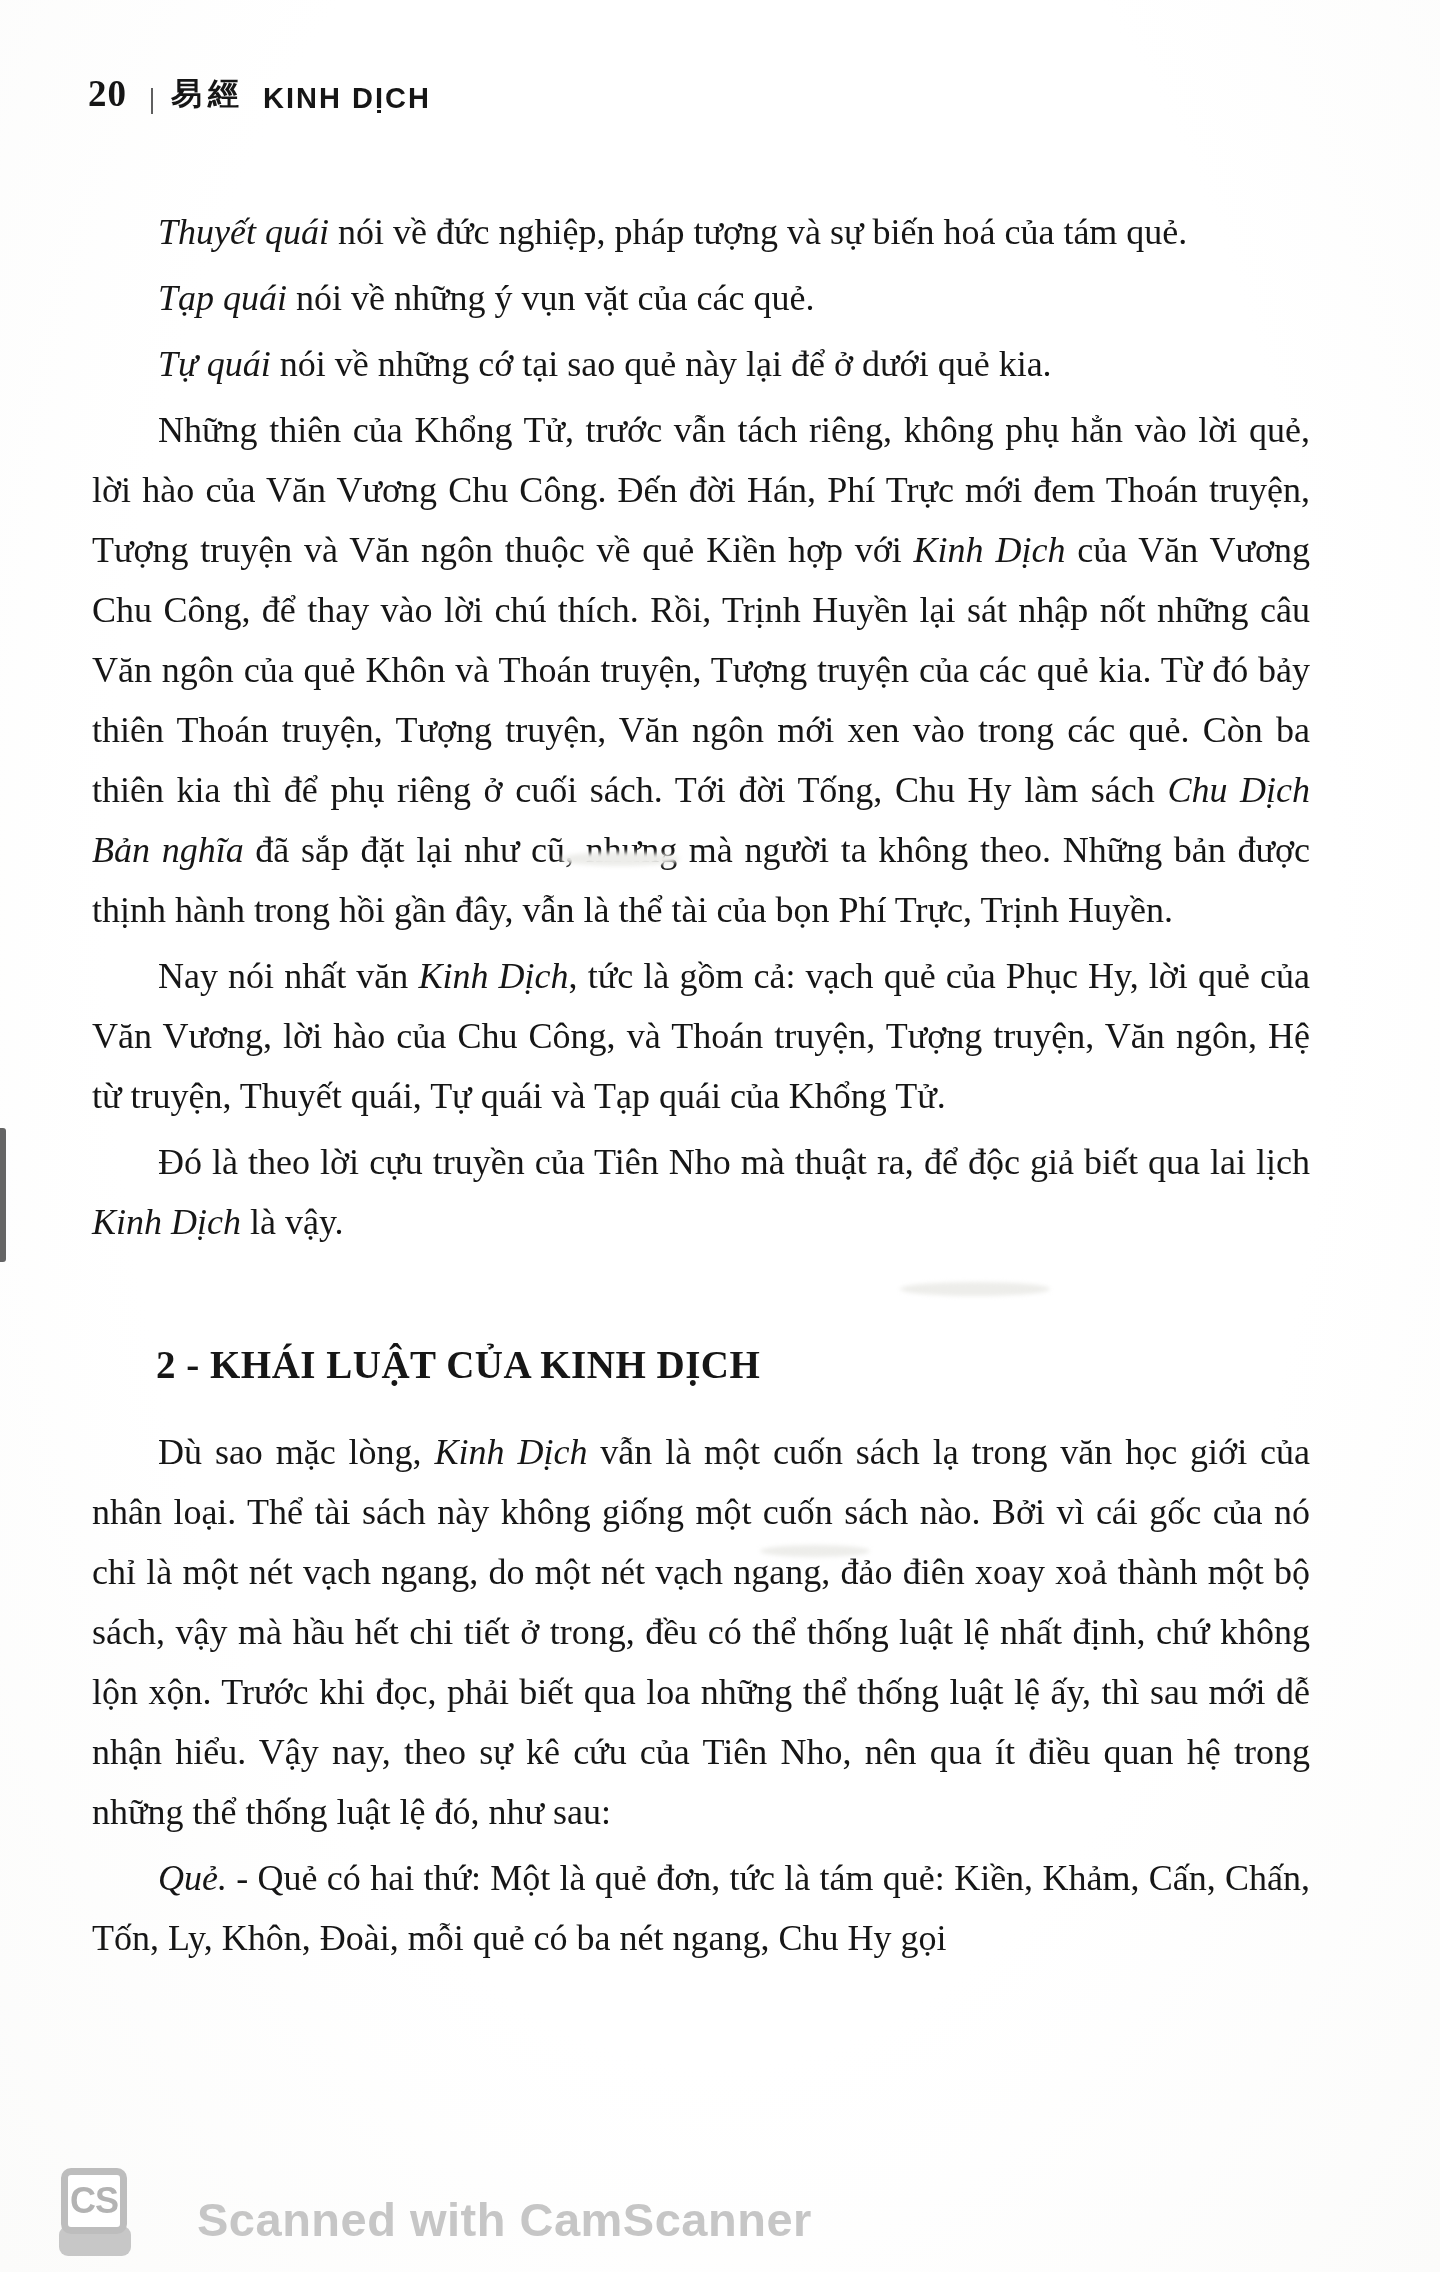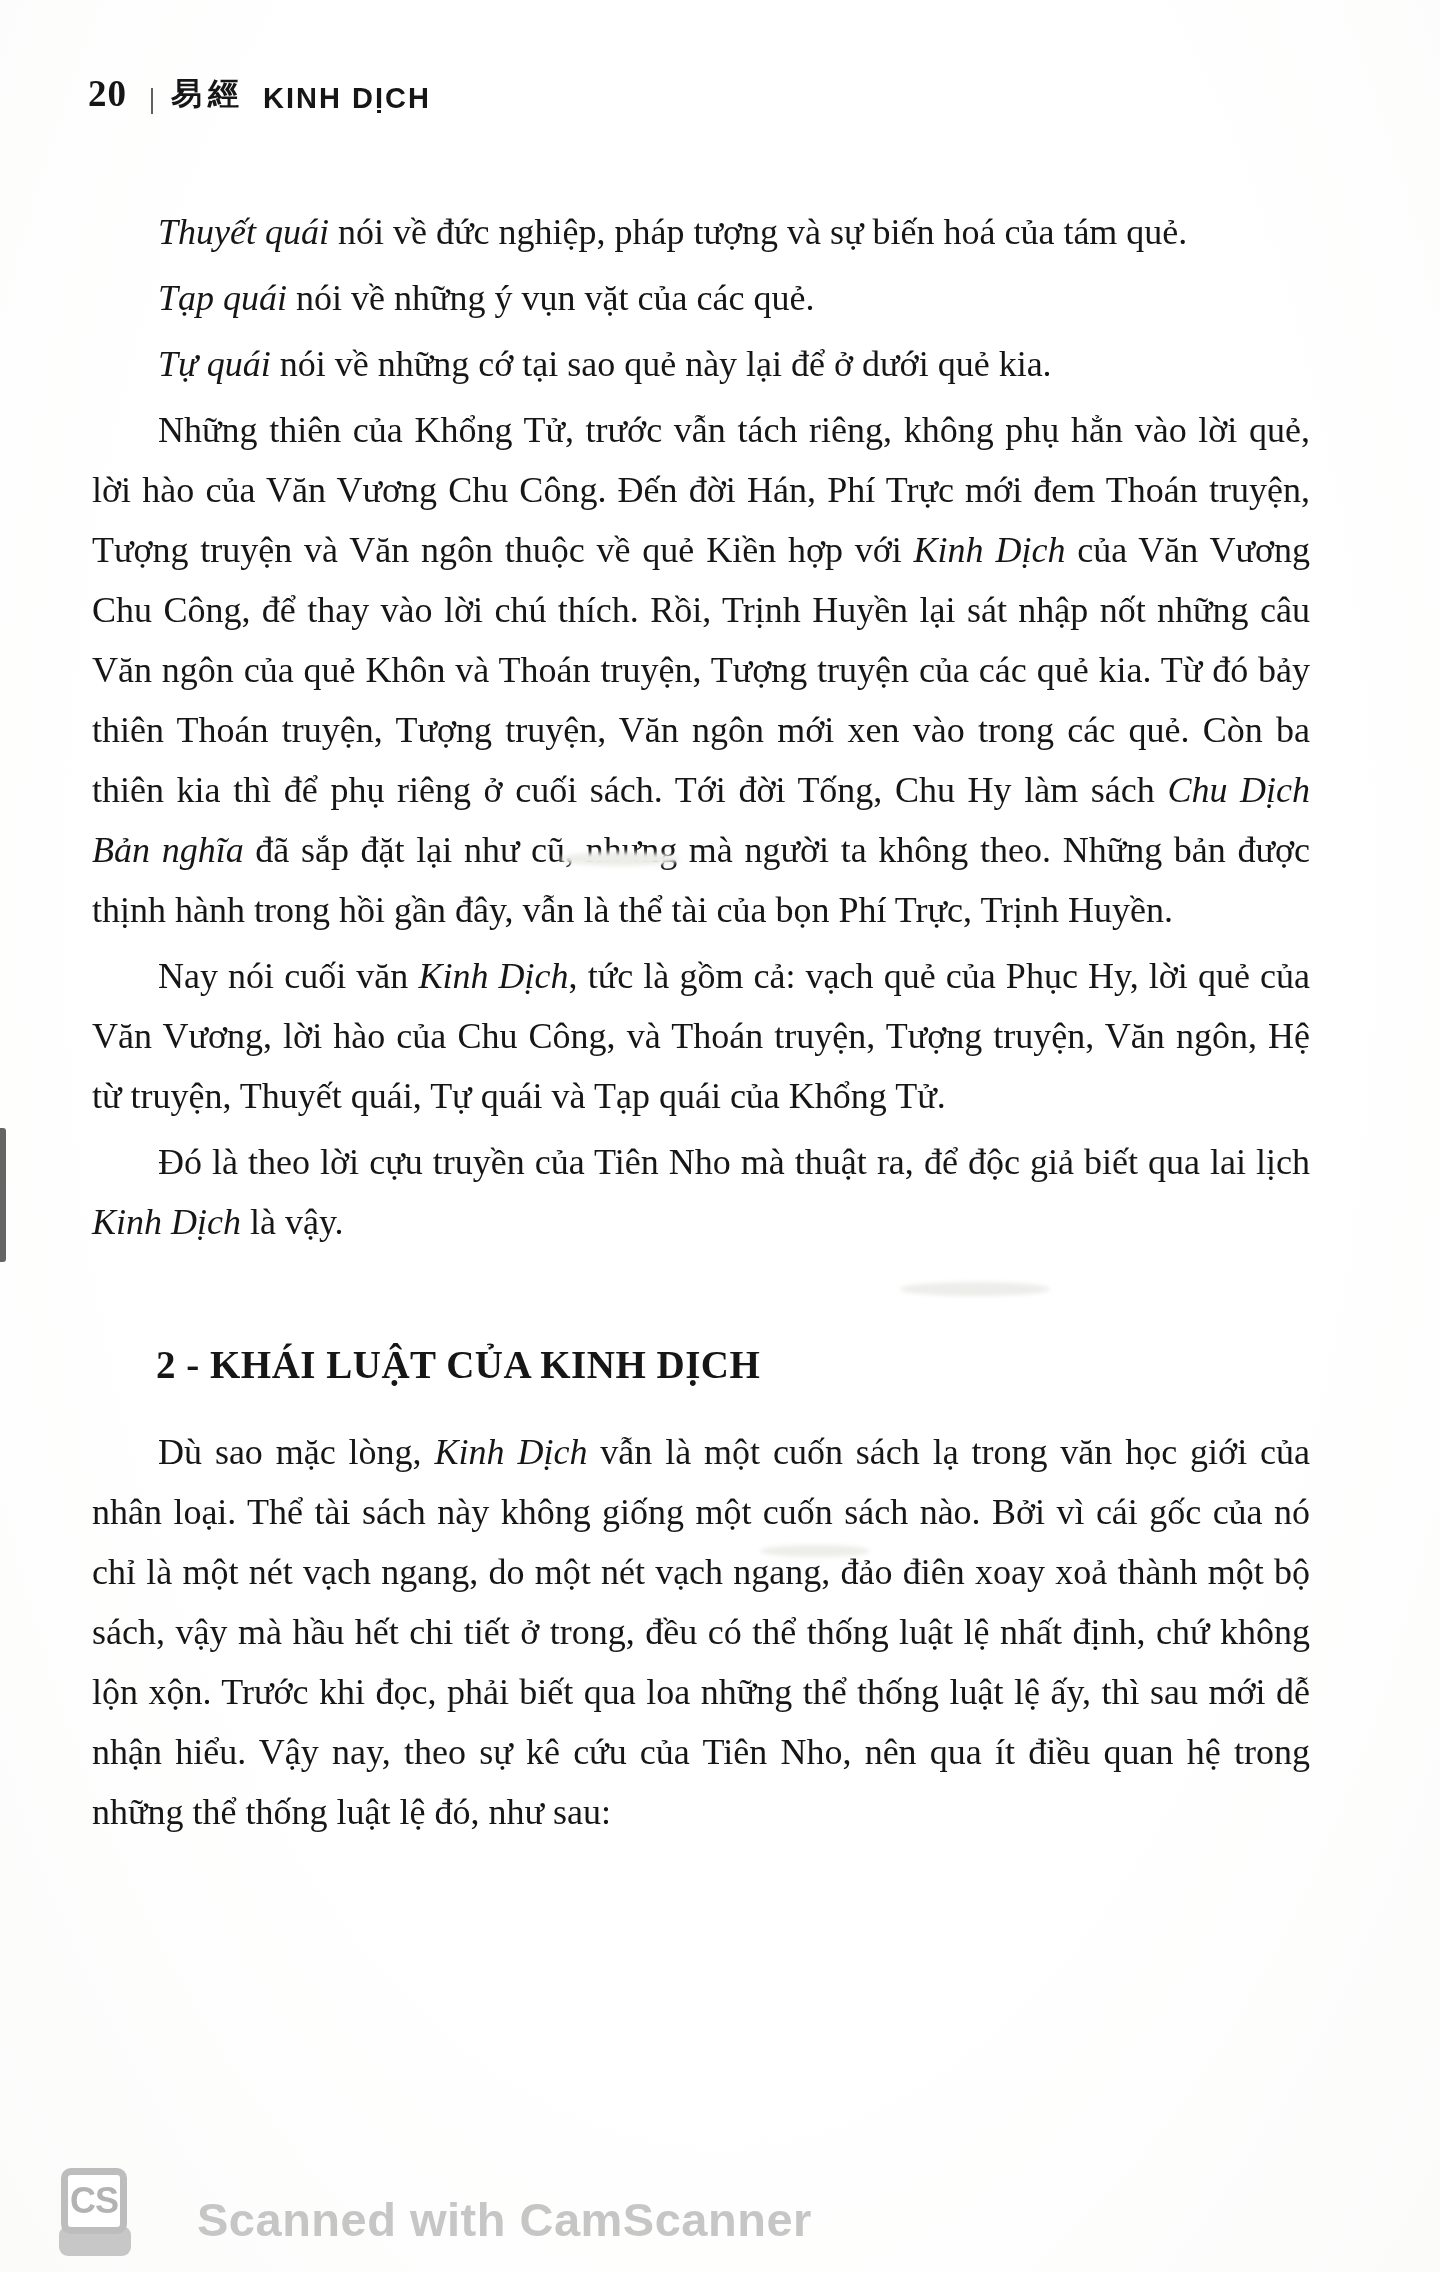--- a/index.html
+++ b/index.html
@@ -143,24 +143,25 @@
     <span class="sep">|</span>
     <span class="cjk">易經</span>
     <span class="vn-title">KINH DỊCH</span>
   </div>
 
   <div class="body-col" id="body-col">
       <p class="para"><span class="it">Thuyết quái</span><span> nói về đức nghiệp, pháp tượng và sự biến hoá của tám quẻ.</span></p>
       <p class="para"><span class="it">Tạp quái</span><span> nói về những ý vụn vặt của các quẻ.</span></p>
       <p class="para"><span class="it">Tự quái</span><span> nói về những cớ tại sao quẻ này lại để ở dưới quẻ kia.</span></p>
       <p class="para"><span>Những thiên của Khổng Tử, trước vẫn tách riêng, không phụ hẳn vào lời quẻ, lời hào của Văn Vương Chu Công. Đến đời Hán, Phí Trực mới đem Thoán truyện, Tượng truyện và Văn ngôn thuộc về quẻ Kiền hợp với </span><span class="it">Kinh Dịch</span><span> của Văn Vương Chu Công, để thay vào lời chú thích. Rồi, Trịnh Huyền lại sát nhập nốt những câu Văn ngôn của quẻ Khôn và Thoán truyện, Tượng truyện của các quẻ kia. Từ đó bảy thiên Thoán truyện, Tượng truyện, Văn ngôn mới xen vào trong các quẻ. Còn ba thiên kia thì để phụ riêng ở cuối sách. Tới đời Tống, Chu Hy làm sách </span><span class="it">Chu Dịch Bản nghĩa</span><span> đã sắp đặt lại như cũ, nhưng mà người ta không theo. Những bản được thịnh hành trong hồi gần đây, vẫn là thể tài của bọn Phí Trực, Trịnh Huyền.</span></p>
-      <p class="para"><span>Nay nói cuối văn </span><span class="it">Kinh Dịch</span><span>, tức là gồm cả: vạch quẻ của Phục Hy, lời quẻ của Văn Vương, lời hào của Chu Công, và Thoán truyện, Tượng truyện, Văn ngôn, Hệ từ truyện, Thuyết quái, Tự quái và Tạp quái của Khổng Tử.</span></p>
+      <p class="para"><span>Nay nói nhất văn </span><span class="it">Kinh Dịch</span><span>, tức là gồm cả: vạch quẻ của Phục Hy, lời quẻ của Văn Vương, lời hào của Chu Công, và Thoán truyện, Tượng truyện, Văn ngôn, Hệ từ truyện, Thuyết quái, Tự quái và Tạp quái của Khổng Tử.</span></p>
       <p class="para"><span>Đó là theo lời cựu truyền của Tiên Nho mà thuật ra, để độc giả biết qua lai lịch </span><span class="it">Kinh Dịch</span><span> là vậy.</span></p>
       <h2 class="section-heading">2 - KHÁI LUẬT CỦA KINH DỊCH</h2>
       <p class="para"><span>Dù sao mặc lòng, </span><span class="it">Kinh Dịch</span><span> vẫn là một cuốn sách lạ trong văn học giới của nhân loại. Thể tài sách này không giống một cuốn sách nào. Bởi vì cái gốc của nó chỉ là một nét vạch ngang, do một nét vạch ngang, đảo điên xoay xoả thành một bộ sách, vậy mà hầu hết chi tiết ở trong, đều có thể thống luật lệ nhất định, chứ không lộn xộn. Trước khi đọc, phải biết qua loa những thể thống luật lệ ấy, thì sau mới dễ nhận hiểu. Vậy nay, theo sự kê cứu của Tiên Nho, nên qua ít điều quan hệ trong những thể thống luật lệ đó, như sau:</span></p>
+      <p class="para"><span class="it">Quẻ.</span><span> - Quẻ có hai thứ: Một là quẻ đơn, tức là tám quẻ: Kiền, Khảm, Cấn, Chấn, Tốn, Ly, Khôn, Đoài, mỗi quẻ có ba nét ngang, Chu Hy gọi</span></p>
     </div>
 
   <div class="edge-artifact"></div>
   <div class="speck s1"></div>
   <div class="speck s2"></div>
   <div class="speck s3"></div>
 
   <div class="footer">
     <div class="cs-logo">
       <div class="cs-box">CS</div>

